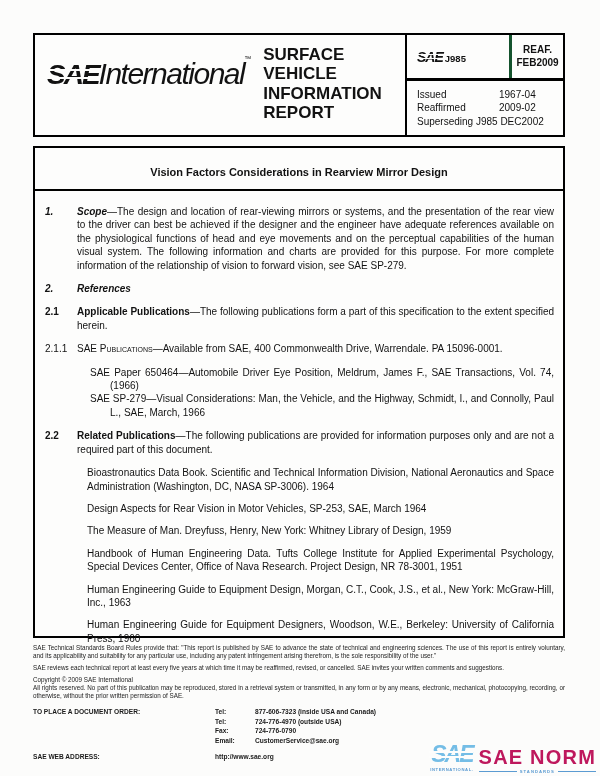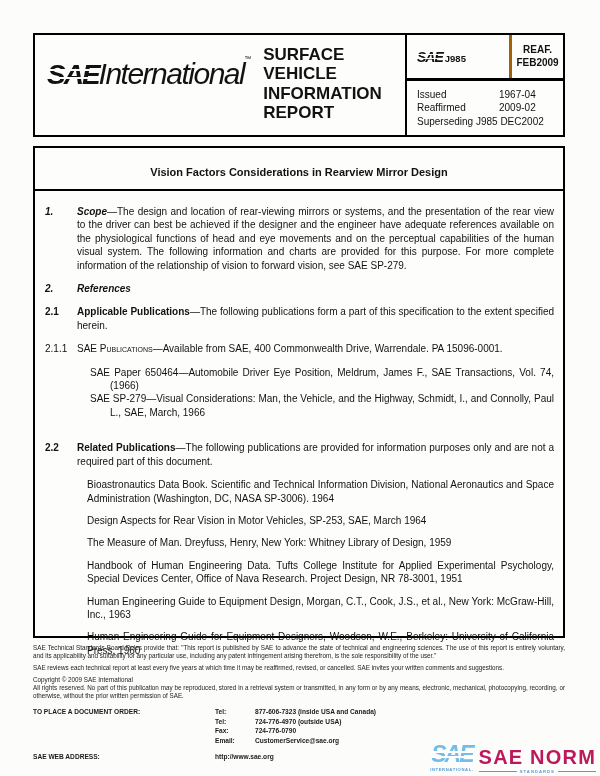--- a/index.html
+++ b/index.html
@@ -25,40 +25,40 @@
 
   .header-right { width:158px; border-left:2px solid #000; display:flex; flex-direction:column; }
   .hr-top { display:flex; height:46px; border-bottom:3px solid #000; }
   .docnum-cell { flex:1; display:flex; align-items:center; padding-left:10px; }
   .sae-sm-wrap { position:relative; display:inline-block; }
   .sae-sm { font-size:14px; font-weight:900; font-style:italic; letter-spacing:-1px; }
   .stripe-sm { position:absolute; left:-1px; right:0; height:1px; background:#fdfdfc; }
   .stripe-sm.s1 { top:35%; } .stripe-sm.s2 { top:58%; }
   .docnum-cell .codewrap { display:flex; align-items:center; gap:2px; }
   .code-txt { font-size:9.5px; font-weight:bold; position:relative; top:2px; }
-  .reaf-cell { width:54px; border-left:3px solid #a16207; display:flex; flex-direction:column; align-items:center; justify-content:center; font-weight:bold; font-size:10px; line-height:1.25; text-align:center; }
+  .reaf-cell { width:54px; border-left:3px solid #14532d; display:flex; flex-direction:column; align-items:center; justify-content:center; font-weight:bold; font-size:10px; line-height:1.25; text-align:center; }
   .hr-bottom { flex:1; padding:7px 0 0 10px; font-size:10px; line-height:1.3; }
   .hr-row { display:flex;gap:18px; }
   .hr-row .lab { width:64px; }
   .superseding { margin-top:1px; }
 
   
   .title-box { top:146px; height:52px; display:flex; align-items:center; justify-content:center; }
   .title-text { font-weight:bold; font-size:11px; }
 
   
   .content-box { top:189px; height:449px; padding:14px 9px 0 10px; font-size:10px; line-height:13.4px; }
   .para { display:flex; margin-bottom:10px; }
   .pnum { flex:0 0 32px; }
   .pbody { flex:1; text-align:justify; }
   .bi { font-weight:bold; font-style:italic; }
   .b { font-weight:bold; }
   .smallcaps { font-variant:small-caps; }
   .ref-hang { margin-left:45px; padding-left:20px; text-indent:-20px; text-align:justify; }
-  .ref-group { margin-bottom:22px; }
+  .ref-group { margin-bottom:10px; }
   .ref-plain { margin:0 0 9px 42px; text-align:justify; }
 
   
   .footnotes { position:absolute; left:33px; top:644px; width:532px; font-size:6.3px; line-height:1.32; text-align:justify; color:#222; }
   .footnotes p { margin-bottom:3.5px; }
   .footnotes p.tight { margin-bottom:0; }
 
   
   .order-block { position:absolute; left:33px; top:707px; width:460px; font-size:6.6px; font-weight:bold; line-height:1.45; color:#1a1a1a; }
   .order-grid { display:grid; grid-template-columns:182px 40px auto; }

